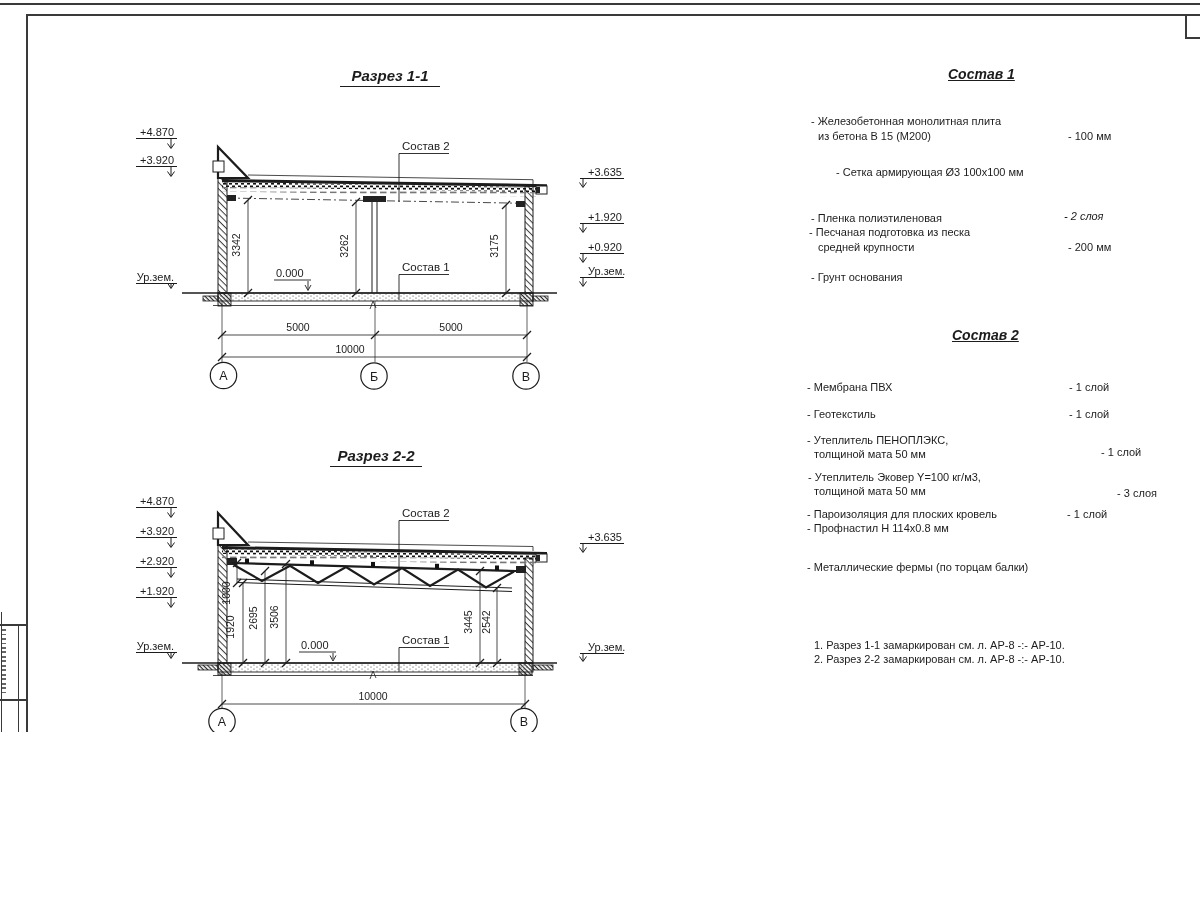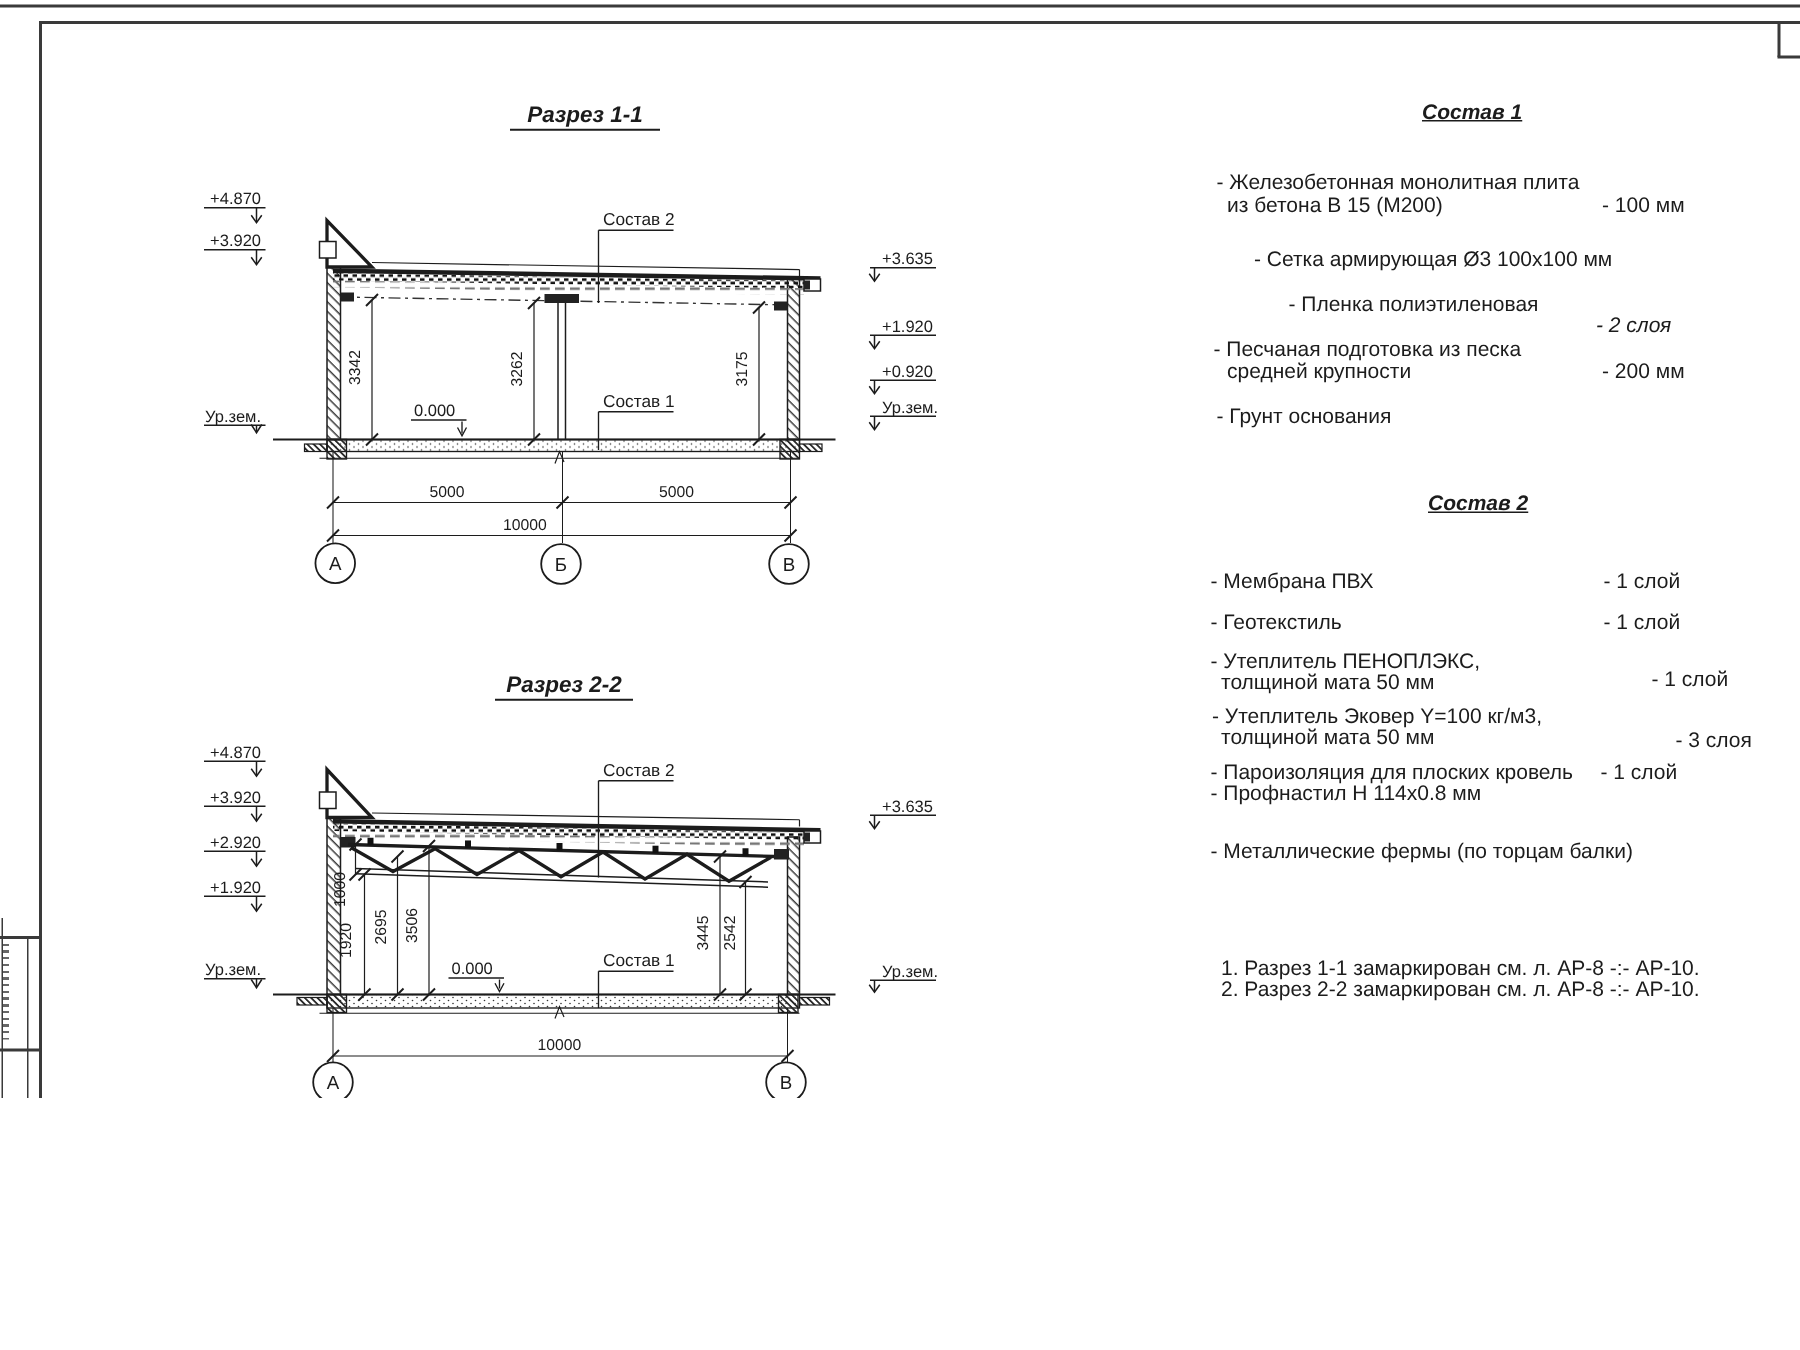--- a/index.html
+++ b/index.html
@@ -1,19 +1,19 @@
 <!DOCTYPE html>
 <html><head>
 <meta charset="utf-8">
 <style>
   html,body{margin:0;padding:0;background:#fff;}
   .page{position:relative;width:1200px;height:732px;background:#fff;overflow:hidden;
         font-family:"Liberation Sans",sans-serif;color:#1c1c1c;}
   .abs{position:absolute;white-space:nowrap;}
-  .t12{font-size:14px;line-height:14px;}
+  .t12{font-size:11px;line-height:14px;}
   .ttl-html{font-size:14px;font-weight:bold;font-style:italic;text-decoration:underline;}
   .hline{position:absolute;background:#3a3a3a;}
   .vline{position:absolute;background:#3a3a3a;}
   .tick{position:absolute;background:#3a3a3a;width:1px;height:8px;}
   .stamp-marks{position:absolute;width:4px;
         background:repeating-linear-gradient(180deg,#666 0 1.5px,transparent 1.5px 4.5px);}
   svg{position:absolute;}
   svg text{font-family:"Liberation Sans",sans-serif;fill:#1c1c1c;}
   .dim{font-size:10.5px;}
   .lvl{font-size:11px;}
@@ -349,21 +349,21 @@
       <text class="ax" x="394" y="296" text-anchor="middle" stroke="none">В</text>
     </g>
   </svg>
 
   <div class="abs ttl-html" style="left:948px;top:66px;">Состав 1</div>
 
   <div class="abs t12" style="left:811px;top:114px;">- Железобетонная  монолитная плита</div>
   <div class="abs t12" style="left:818px;top:129px;">из бетона В 15 (М200)</div>
   <div class="abs t12" style="left:1068px;top:129px;">- 100 мм</div>
   <div class="abs t12" style="left:836px;top:165px;">- Сетка армирующая Ø3 100х100 мм</div>
-  <div class="abs t12" style="left:811px;top:195px;margin-left:48px;">- Пленка полиэтиленовая</div>
+  <div class="abs t12" style="left:811px;top:211px;">- Пленка полиэтиленовая</div>
   <div class="abs t12" style="left:1064px;top:209px;font-style:italic;">- 2 слоя</div>
   <div class="abs t12" style="left:809px;top:225px;">- Песчаная подготовка из песка</div>
   <div class="abs t12" style="left:818px;top:240px;">средней крупности</div>
   <div class="abs t12" style="left:1068px;top:240px;">- 200 мм</div>
   <div class="abs t12" style="left:811px;top:270px;">- Грунт основания</div>
 
   <div class="abs ttl-html" style="left:952px;top:327px;">Состав 2</div>
 
   <div class="abs t12" style="left:807px;top:380px;">- Мембрана ПВХ</div>
   <div class="abs t12" style="left:1069px;top:380px;">- 1 слой</div>

